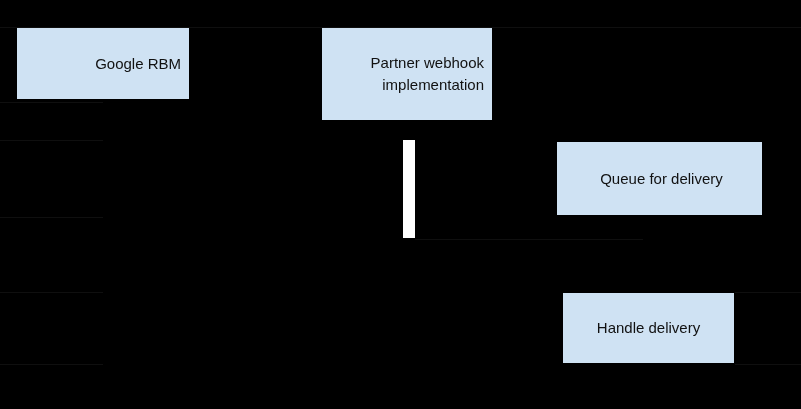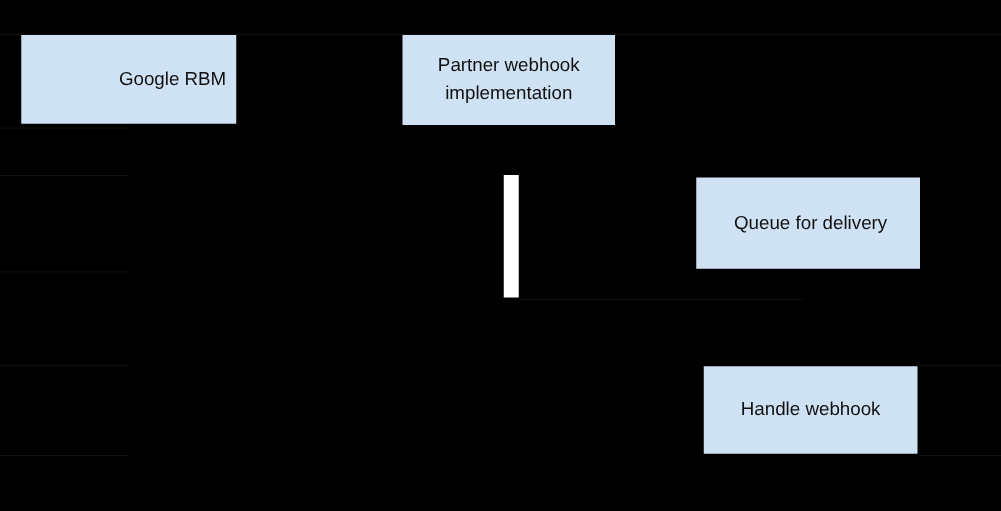--- a/index.html
+++ b/index.html
@@ -22,22 +22,22 @@
     display: flex;
     align-items: center;
     justify-content: center;
     text-align: center;
     font-size: 15px;
     line-height: 22px;
     box-sizing: border-box;
     padding: 0 8px;
   }
   .node-google-rbm      { left: 17px;  top: 28px;  width: 172px; height: 71px; justify-content: flex-end; }
-  .node-partner-webhook { left: 322px; top: 28px;  width: 170px; height: 72px; }
-  .node-queue           { left: 557px; top: 142px; width: 179px; height: 73px; padding-left: 12px; }
+  .node-partner-webhook { left: 322px; top: 28px;  width: 170px; height: 92px; text-align: right; }
+  .node-queue           { left: 557px; top: 142px; width: 205px; height: 73px; padding-left: 12px; }
   .node-handle-failures { left: 563px; top: 293px; width: 171px; height: 70px; }
 
   .activation-bar {
     position: absolute;
     left: 403px; top: 140px;
     width: 12px; height: 98px;
     background: var(--activation-fill, #ffffff);
   }
 
   .faint-line {
@@ -66,21 +66,21 @@
 
   <div class="node node-partner-webhook">
     <span>Partner webhook implementation</span>
   </div>
 
   <div class="node node-queue">
     <span>Queue for delivery</span>
   </div>
 
   <div class="node node-handle-failures">
-    <span>Handle webhook</span>
+    <span>Handle delivery</span>
   </div>
 
   <div class="activation-bar"></div>
 
   <div class="faint-line fl-top"></div>
   <div class="faint-line fl-header-bot"></div>
   <div class="faint-line fl-row-1"></div>
   <div class="faint-line fl-row-2"></div>
   <div class="faint-line fl-row-3-left"></div>
   <div class="faint-line fl-row-3-right"></div>

